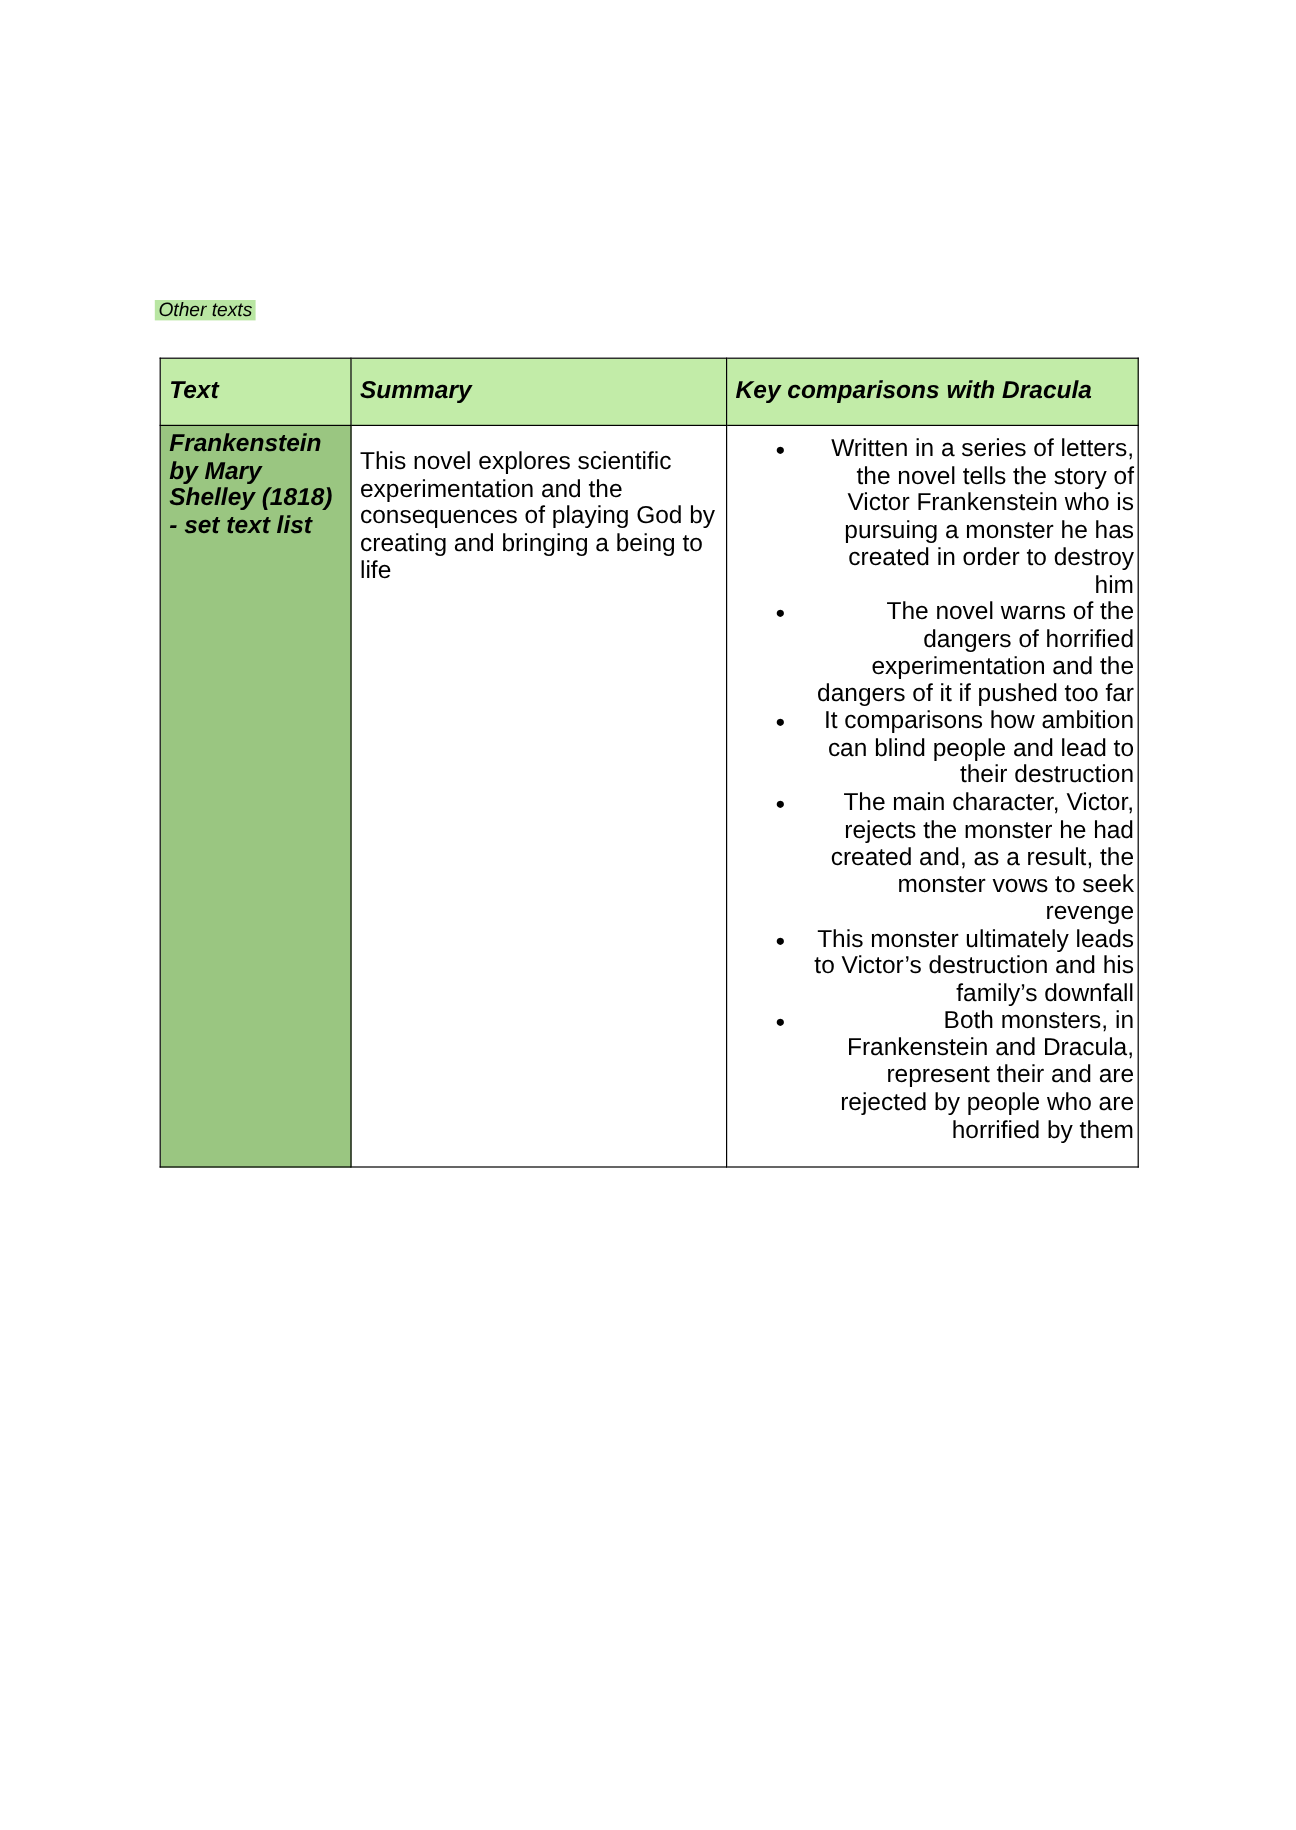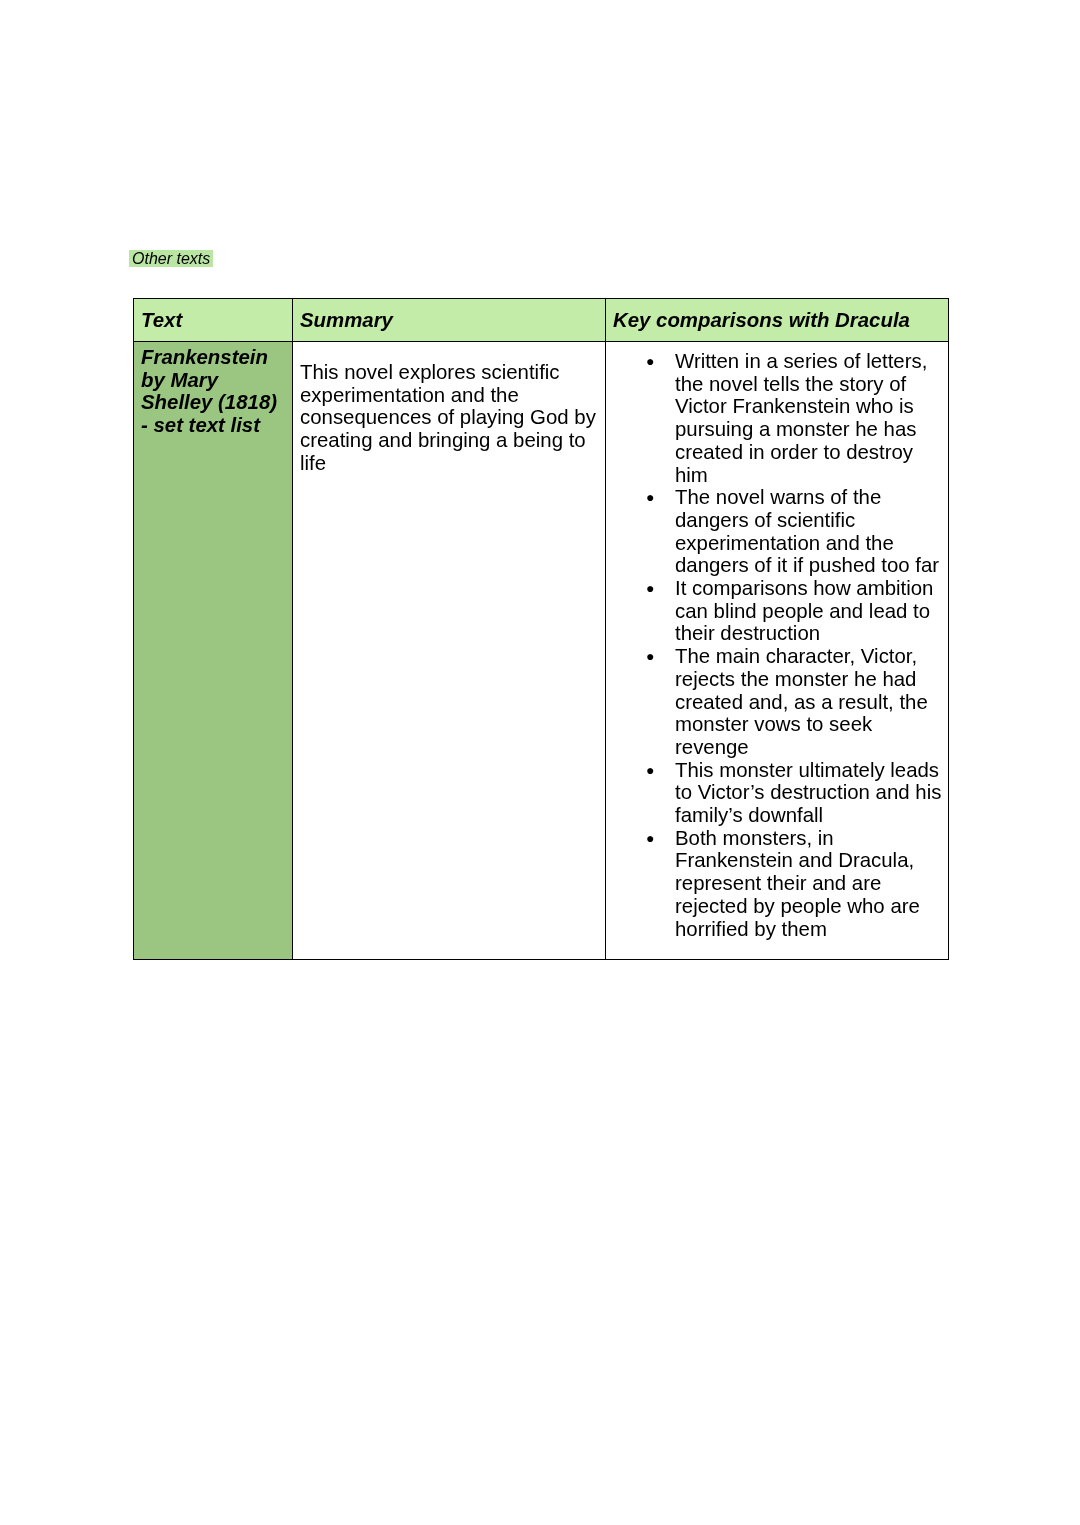--- a/index.html
+++ b/index.html
@@ -44,21 +44,21 @@
   table.comparison col.c1 { width: 159px; }
   table.comparison col.c2 { width: 313px; }
   table.comparison col.c3 { width: 343px; }
 
   table.comparison th, table.comparison td {
     border: 1.5px solid var(--border);
     text-align: left;
   }
   table.comparison th {
     background: var(--header-bg);
-    height: 43px;
+    height: 56px;
     vertical-align: middle;
     font-weight: bold;
     font-style: italic;
     padding: 0 7px;
   }
   table.comparison td {
     vertical-align: top;
     height: 618px;
   }
   td.label-cell {
@@ -70,20 +70,21 @@
   }
   td.label-cell .label-inner { max-width: 145px; }
 
   td.summary-cell { padding: 19px 7px; }
 
   td.comp-cell { padding: 8px 0 8px 0; }
   td.comp-cell ul {
     margin: 0 3px 0 0;
     padding: 0 0 0 69px;
     list-style: none;
+    text-align: right;
   }
   td.comp-cell li { position: relative; }
   td.comp-cell li::before {
     content: "\25CF";
     position: absolute;
     left: -29px; top: 0;
     font-size: 14px;
     line-height: 22.7px;
   }
 </style>
@@ -113,21 +114,21 @@
       <tr>
         <td class="label-cell">
           <div class="label-inner">Frankenstein by Mary Shelley (1818) - set text list</div>
         </td>
         <td class="summary-cell">
           <div>This novel explores scientific experimentation and the consequences of playing God by creating and bringing a being to life</div>
         </td>
         <td class="comp-cell">
           <ul>
               <li>Written in a series of letters, the novel tells the story of Victor Frankenstein who is pursuing a monster he has created in order to destroy him</li>
-              <li>The novel warns of the dangers of scientific experimentation and the dangers of it if pushed too far</li>
+              <li>The novel warns of the dangers of horrified experimentation and the dangers of it if pushed too far</li>
               <li>It comparisons how ambition can blind people and lead to their destruction</li>
               <li>The main character, Victor, rejects the monster he had created and, as a result, the monster vows to seek revenge</li>
               <li>This monster ultimately leads to Victor’s destruction and his family’s downfall</li>
               <li>Both monsters, in Frankenstein and Dracula, represent their and are rejected by people who are horrified by them</li>
             </ul>
         </td>
       </tr>
     </tbody>
   </table>
 

